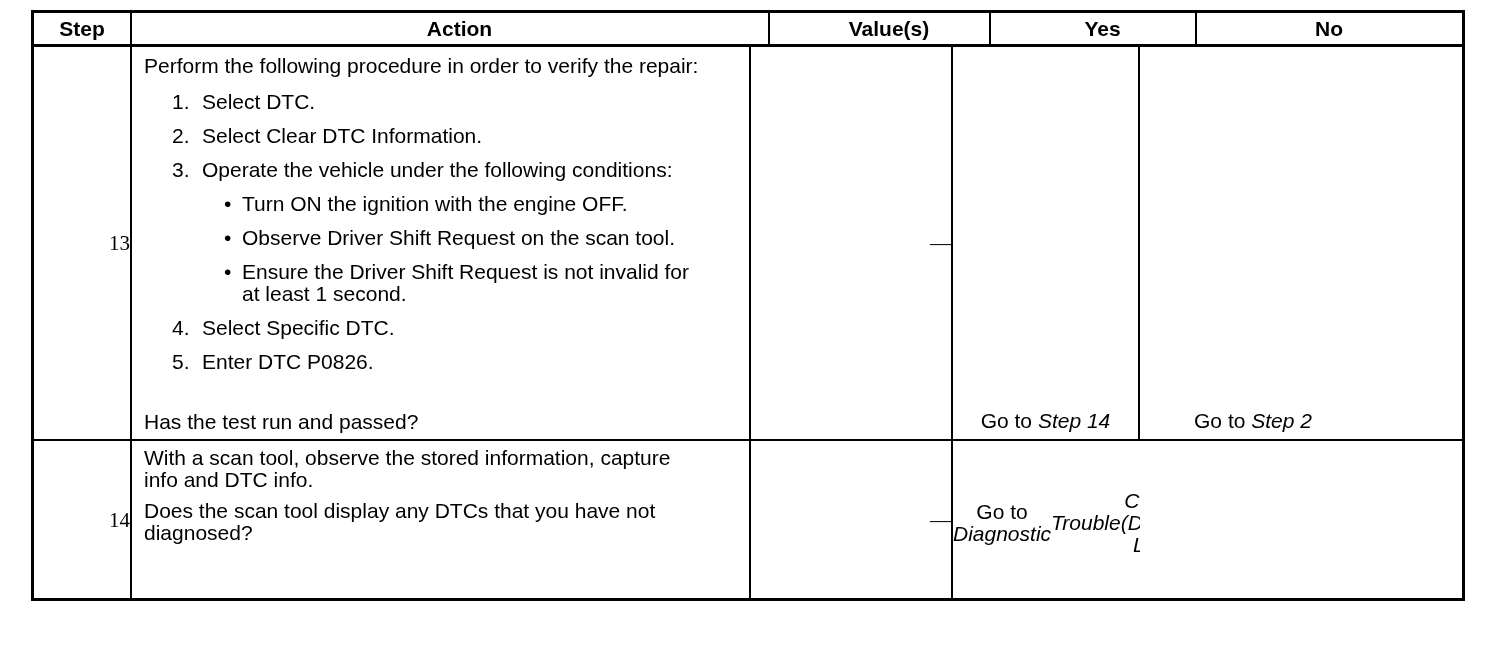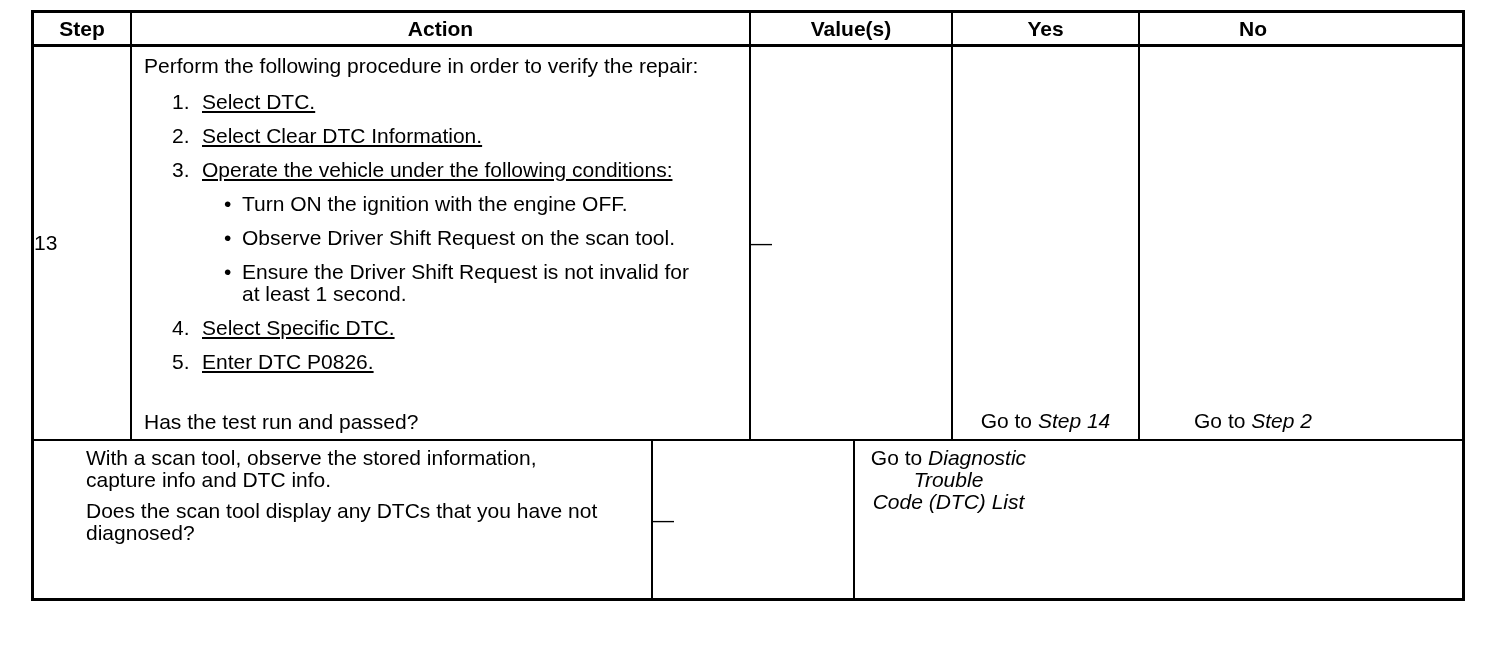--- a/index.html
+++ b/index.html
@@ -14,21 +14,21 @@
 
   .dtc-table {
     position: absolute;
     left: 31px; top: 10px;
     width: 1434px;
     border: 3px solid #000;
     background: #fff;
   }
 
   .trow { display: flex; width: 100%; }
-  .trow.header { height: 34px; border-bottom: 3px solid #000; }
+  .trow.header { height: 34px; border-bottom: 3px solid #000; gap: 19px; }
   .trow.r13 { height: 394px; border-bottom: 2px solid #000; }
   .trow.r14 { height: 157px; }
 
   .cell {
     border-right: 2px solid #000;
     overflow: hidden;
     font-size: 21px;
     line-height: 22px;
   }
   .cell:last-child { border-right: none; }
@@ -37,57 +37,56 @@
   .c-action{ width: 619px; flex: none; }
   .c-value { width: 202px; flex: none; }
   .c-yes   { width: 187px; flex: none; }
   .c-no    { width: 226px; flex: none; }
 
   .hcell {
     display: flex; align-items: center; justify-content: center;
     font-weight: bold; font-size: 21px;
   }
 
-  .center-mid { display: flex; align-items: center; justify-content: flex-start; }
+  .center-mid { display: flex; align-items: center; justify-content: flex-end; font-family: Liberation Serif, serif; }
 
   .action-body {
     display: flex; flex-direction: column;
     height: 100%;
     padding: 8px 40px 6px 12px;
   }
   .intro { margin-bottom: 2px; }
   .oli { display: flex; margin-left: 28px; margin-top: 12px; }
   .oli .num { width: 30px; flex: none; }
-  .oli .li-text { flex: 1; text-decoration: underline; }
+  .oli .li-text { flex: 1; }
   .bli { display: flex; margin-left: 80px; margin-top: 12px; }
   .bli .bullet { width: 18px; flex: none; }
   .bli .li-text { flex: 1; }
   .question { margin-top: auto; padding-top: 12px; }
 
   .bottom-center {
     display: flex; flex-direction: column;
     justify-content: flex-end; align-items: center;
     text-align: center;
     height: 100%;
     padding-bottom: 7px;
     border-radius: 30px;
   }
   .top-center {
-    display: flex; flex-direction: column;
+    display: flex; flex-direction: row;
     justify-content: flex-start; align-items: center;
     text-align: center;
     height: 100%;
     padding-top: 6px;
   }
   .r14 .bottom-center { padding-bottom: 10px; }
 
   .action-body-14 {
     height: 100%;
     padding: 6px 53px 6px 12px;
-    margin-left: 40px;
   }
   .p2 { margin-top: 9px; }
 
   .it { font-style: italic; }
 </style>
 </head>
 <body>
 
 <div class="page">
   <div class="dtc-table">
@@ -159,20 +158,23 @@
       </div>
 
       <div class="cell c-no">
         <div class="bottom-center">
           <span><span>Go to </span><span class="it">Step 2</span></span>
         </div>
       </div>
     </div>
 
     <div class="trow r14">
+      <div class="cell c-step center-mid">
+        <span>14</span>
+      </div>
 
       <div class="cell c-action">
         <div class="action-body-14">
           <div>With a scan tool, observe the stored information, capture info and DTC info.</div>
           <div class="p2">Does the scan tool display any DTCs that you have not diagnosed?</div>
         </div>
       </div>
 
       <div class="cell c-value center-mid">
         <span>—</span>

